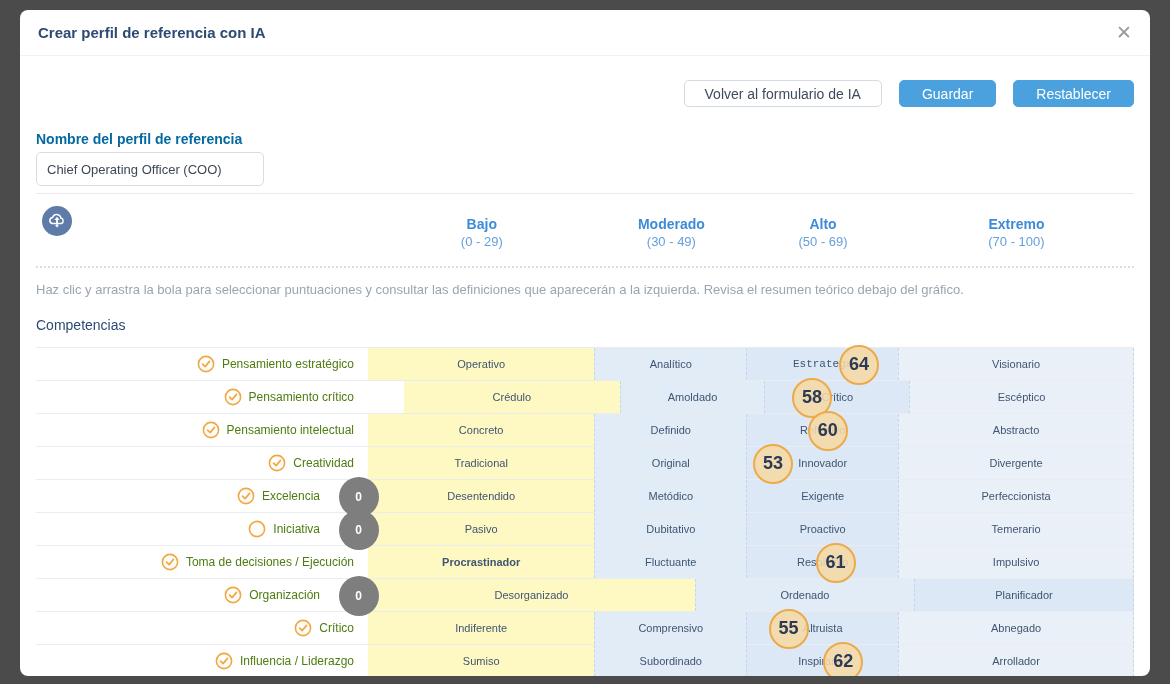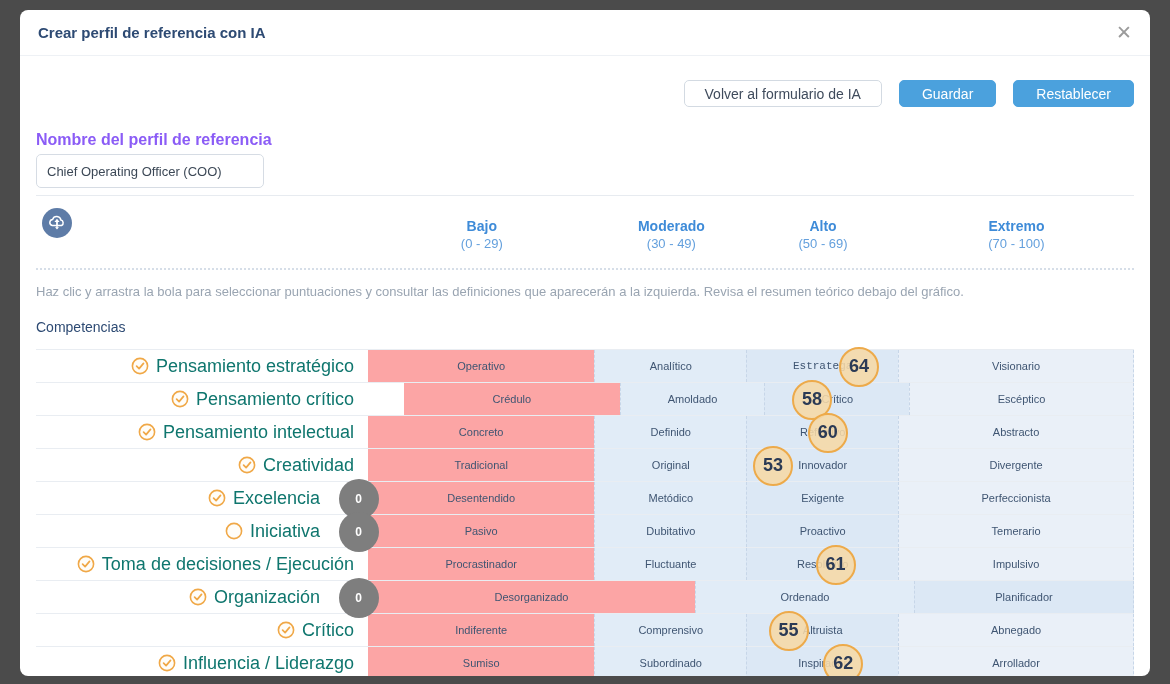--- a/index.html
+++ b/index.html
@@ -20,21 +20,21 @@
   .modal-title { font-size:15px; font-weight:bold; color:#2d4a73; }
   .close-btn {
     font-size:19px; color:#9b9b9b; cursor:pointer; background:none; border:none;
     line-height:1; font-family:"Liberation Sans", sans-serif;
   }
   .body { padding:0 16px; }
   .actions-row { margin-top:24px; display:flex; justify-content:flex-end; align-items:center; gap:17px; }
   .btn { height:27px; border-radius:5px; font-size:14px; cursor:pointer; font-family:"Liberation Sans", sans-serif; }
   .btn-outline { background:#fff; border:1px solid #d3dae2; color:#3f4b5c; padding:0 20px; }
   .btn-blue { background:#4ba1dd; border:1px solid #4ba1dd; color:#ffffff; padding:0 22px; }
-  .name-label { margin-top:24px; font-size:16px; font-weight:bold; color:#8b5cf6; }
+  .name-label { margin-top:24px; font-size:14px; font-weight:bold; color:#0369a1; }
   .name-input {
     margin-top:5px; width:228px; height:34px; border:1px solid #d6dce4; border-radius:5px;
     padding:0 10px; font-size:13px; color:#3c4856; font-family:"Liberation Sans", sans-serif;
   }
   .divider { margin-top:7px; border-top:1px solid #e7ebf0; }
 
   .scale-header { display:flex; height:74px; border-bottom:2px dotted #d6dee8; }
   .scale-spacer { width:332px; position:relative; }
   .cloud-icon-wrap {
     position:absolute; left:6px; top:12px; width:30px; height:30px; border-radius:50%;
@@ -48,30 +48,30 @@
   .instruction { margin-top:14px; font-size:13px; color:#9aa5b2; }
   .section-title { margin-top:20px; font-size:14px; color:#2d4a73; }
 
   .comp-table { margin-top:14px; }
   .comp-row { display:flex; height:33px; position:relative; border-top:1px solid #e9edf2; }
   .row-label {
     width:332px; display:flex; align-items:center; justify-content:flex-end;
     gap:7px; padding-right:14px; cursor:pointer;
   }
   .row-label.zero { padding-right:48px; }
-  .comp-name { font-size:18px; color:#0f766e; white-space:nowrap; }
+  .comp-name { font-size:12px; color:#4d7c0f; white-space:nowrap; }
   .check-icon { width:18px; height:18px; flex:0 0 auto; }
   .cells { flex:1; display:flex; }
   .cell {
     display:flex; align-items:center; justify-content:center;
     font-size:11px; color:#3f5572; flex-basis:0; cursor:pointer;
   }
   .cell + .cell { border-left:1px dashed #c7d6e8; }
   .cell:last-child { border-right:1px dashed #c7d6e8; }
-  .c0 { background:#fca5a5; } .c1 { background:#e1ecf7; } .c2 { background:#dce8f5; } .c3 { background:#eaf0f8; }
+  .c0 { background:#fef9c3; } .c1 { background:#e1ecf7; } .c2 { background:#dce8f5; } .c3 { background:#eaf0f8; }
   .ball {
     position:absolute; top:-3.5px; width:40px; height:40px; border-radius:50%;
     display:flex; align-items:center; justify-content:center; z-index:5; cursor:grab;
     font-weight:bold;
   }
   .ball-orange { background:rgba(246,216,166,0.88); border:2px solid #edaa4a; color:#2b3a55; font-size:18px; }
   .ball-gray { background:#7e7e7e; border:none; color:#ffffff; font-size:12px; }
 </style>
 </head>
 <body>
@@ -227,21 +227,21 @@
   </div>
         <div class="comp-row">
     <div class="row-label">
       <svg class="check-icon" viewBox="0 0 18 18">
         <circle cx="9" cy="9" r="7.6" fill="#fffdf8" stroke="#f0a847" stroke-width="1.6"></circle>
         <path class="check-mark" d="M5.6 9.2 L8.1 11.6 L12.5 6.4" fill="none" stroke="#f0a847" stroke-width="1.7" stroke-linecap="round" stroke-linejoin="round"></path>
       </svg>
       <span class="comp-name">Toma de decisiones / Ejecución</span>
     </div>
     <div class="cells">
-            <div class="cell c0" style="flex-grow: 30;">Procrastinador</div>
+            <div class="cell c0" style="flex-grow: 30; font-weight: bold;">Procrastinador</div>
             <div class="cell c1" style="flex-grow: 20;">Fluctuante</div>
             <div class="cell c2" style="flex-grow: 20;">Resolutivo</div>
             <div class="cell c3" style="flex-grow: 31;">Impulsivo</div>
           </div>
     <div class="ball ball-orange" style="left: 779.52px;">61</div>
   </div>
         <div class="comp-row">
     <div class="row-label zero">
       <svg class="check-icon" viewBox="0 0 18 18">
         <circle cx="9" cy="9" r="7.6" fill="#fffdf8" stroke="#f0a847" stroke-width="1.6"></circle>

